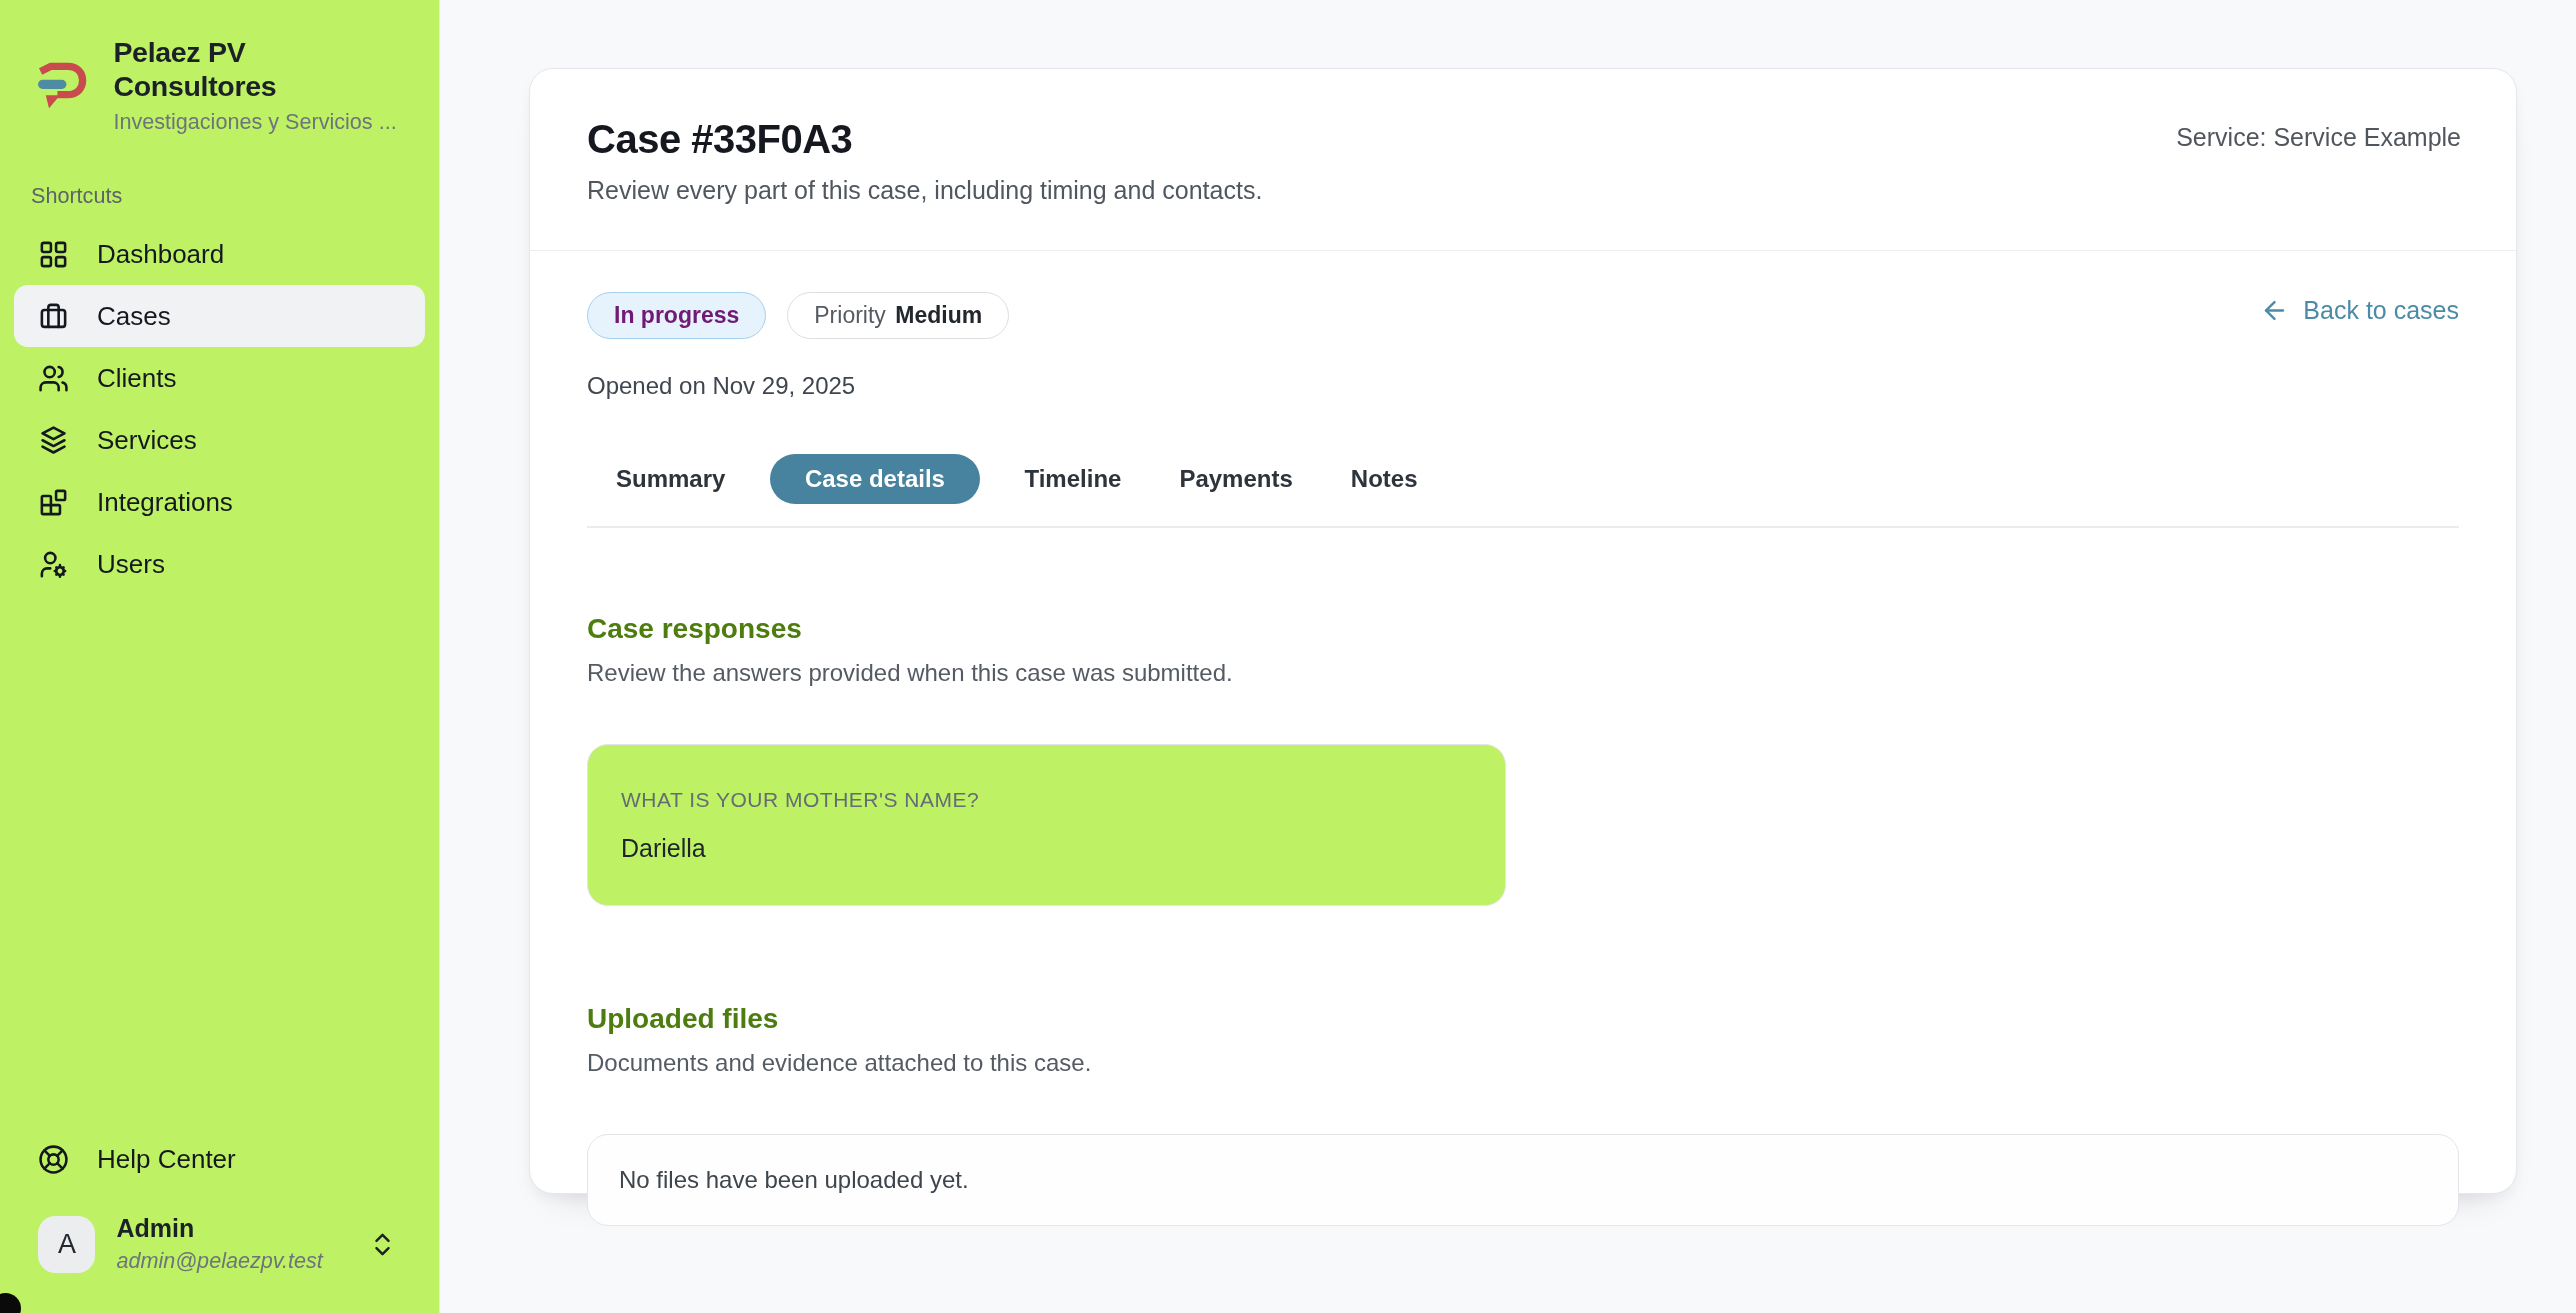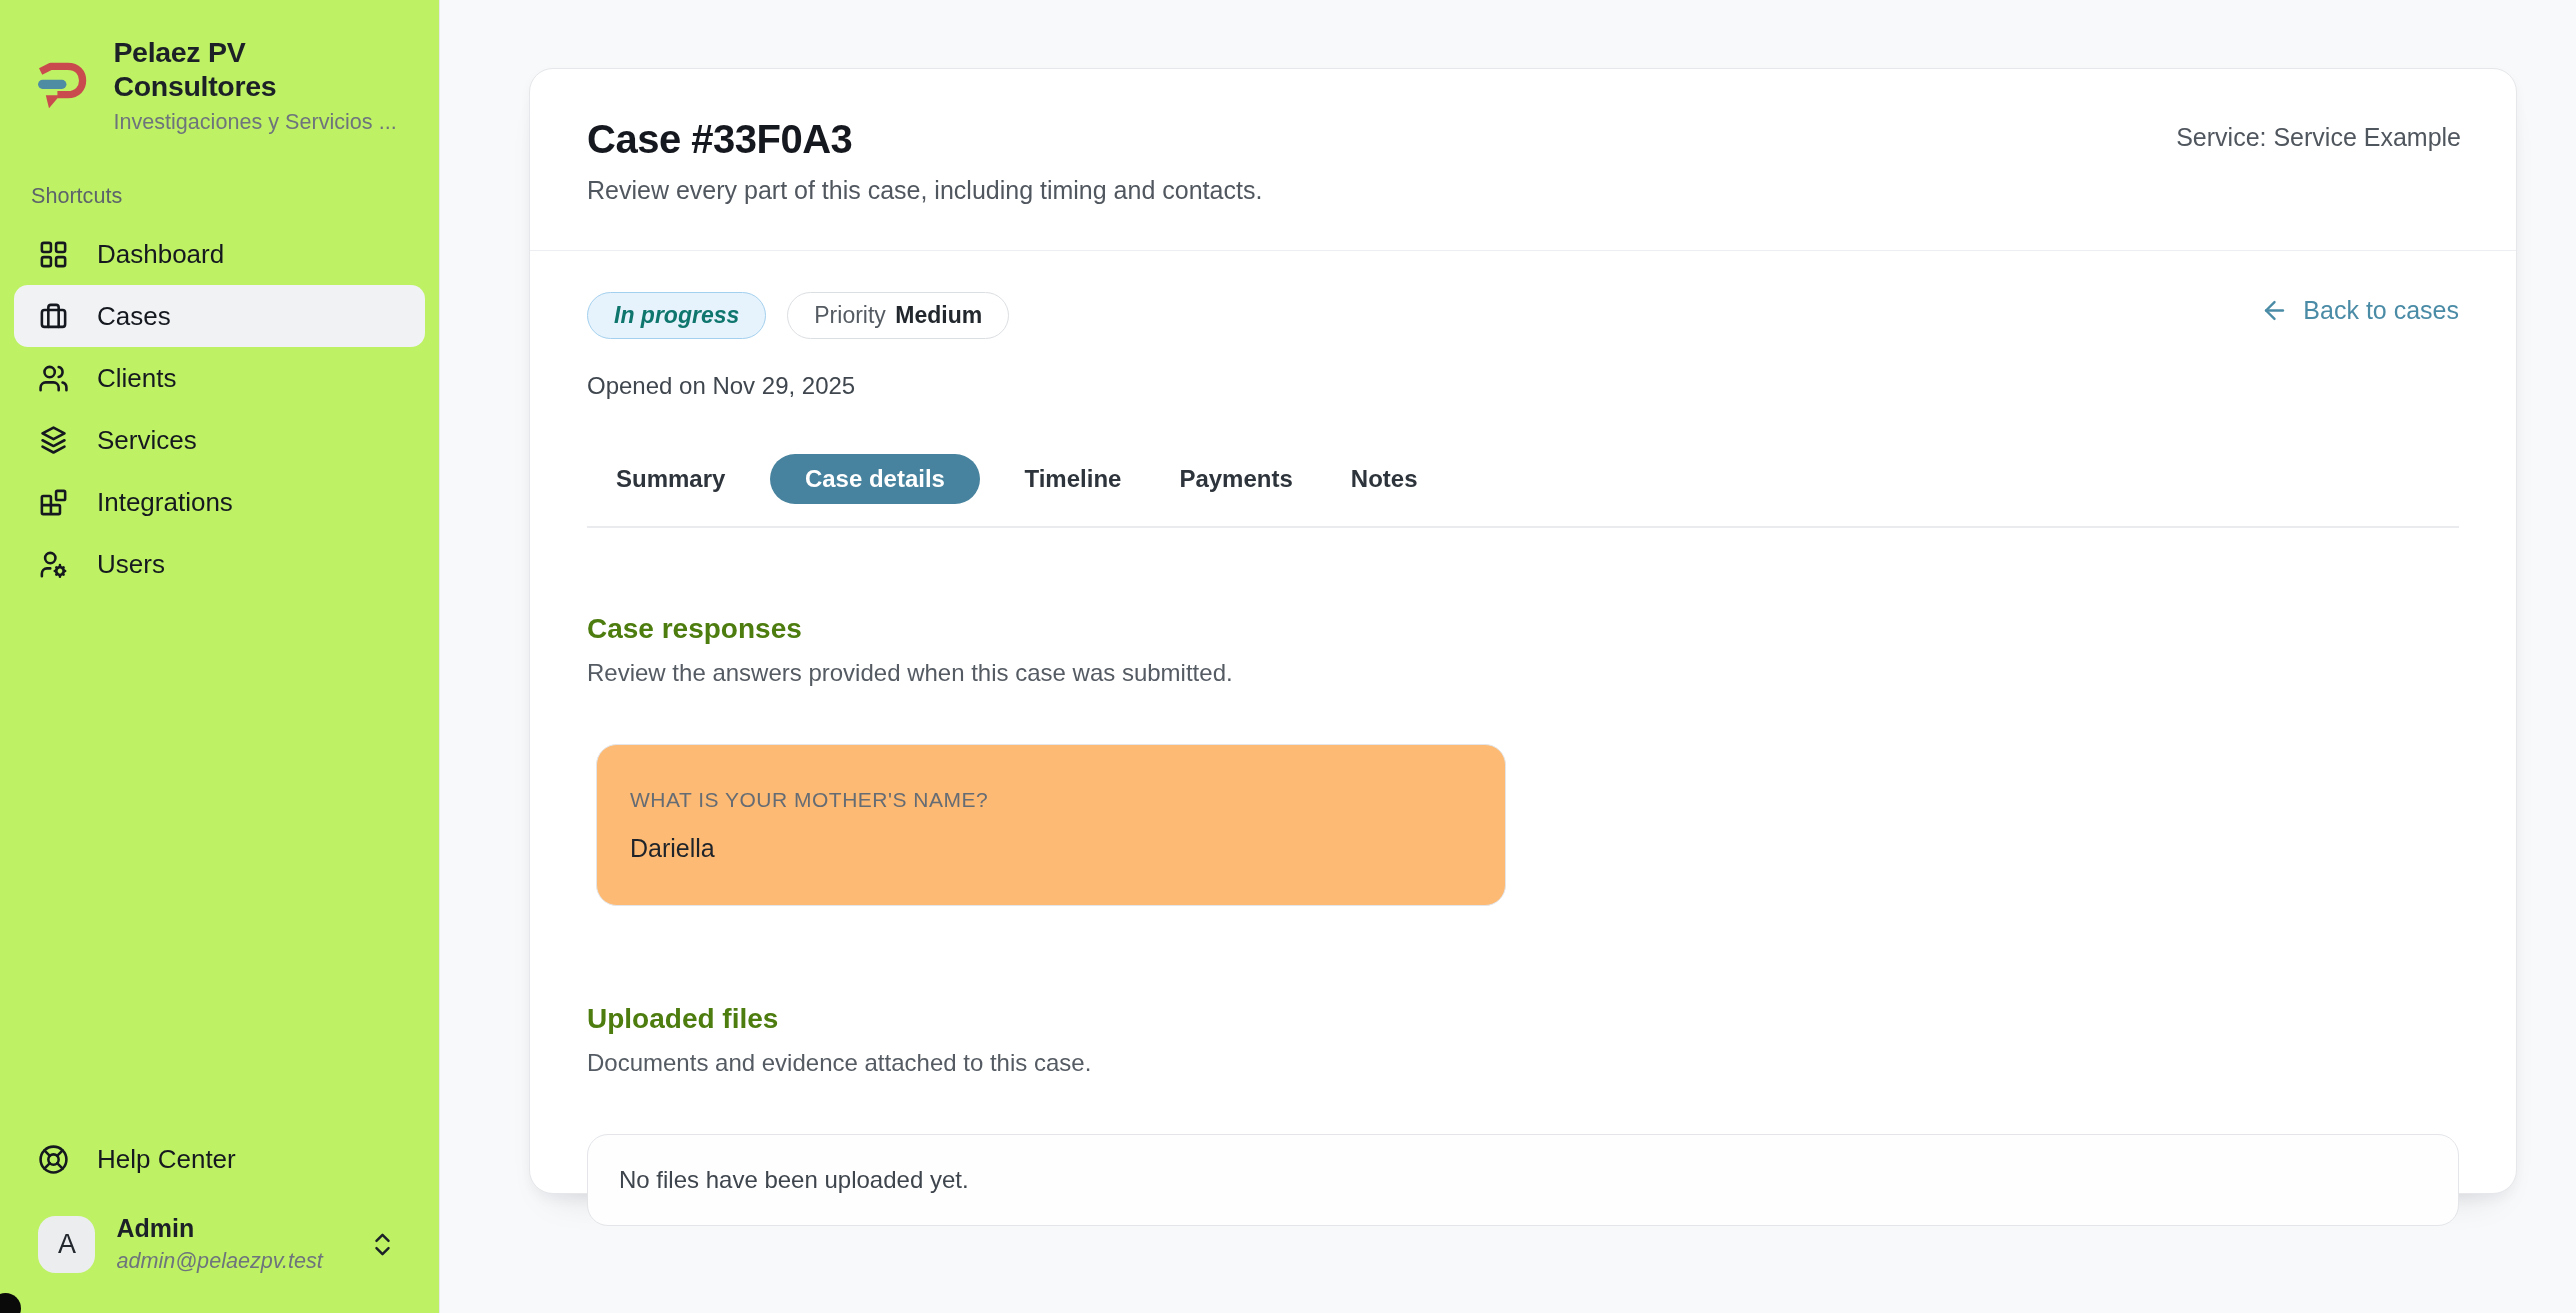--- a/index.html
+++ b/index.html
@@ -61,21 +61,21 @@
   .service-text { position:absolute; top:54px; right:55px; font-size:25px; color:#50565e; }
 
   .card-body { padding:0 57px; }
 
   .meta-row { margin-top:41px; display:flex; justify-content:space-between; align-items:flex-start; }
   .badges { display:flex; gap:21px; }
   .badge {
     display:inline-flex; align-items:center; height:47px; padding:0 26px;
     border-radius:862px; font-size:23px; white-space:nowrap;
   }
-  .badge-status { background:#e7f3fc; border:1.7px solid #a3d0ee; color:#0f766e; font-weight:600;font-style:italic; }
+  .badge-status { background:#e7f3fc; border:1.7px solid #a3d0ee; color:#701a75; font-weight:600; }
   .badge-priority { background:#ffffff; border:1.7px solid #dcdfe2; color:#555b62; gap:9.5px; }
   .badge-priority .priority-value { color:#22272d; font-weight:600; }
   .opened-text { margin-top:33px; font-size:24px; color:#3f464e; }
 
   .actions { display:flex; align-items:center; gap:48px; margin-top:3.5px; }
   .btn-add {
     display:inline-flex; align-items:center; gap:17.3px; height:60px; padding:0 29px;
     background:#fff; border:1.7px solid #d8dbdf; border-radius:17.3px;
     font-size:24px; font-weight:500; color:#15191f; font-family:inherit;
     box-shadow:0 1.7px 4.3px rgba(15,23,42,.05); cursor:pointer; white-space:nowrap;
@@ -94,23 +94,22 @@
   }
   .tab.active { background:#47839e; color:#ffffff; border-radius:862px; padding:0 35px; margin:0 15.5px; }
   .tabs-divider { margin-top:22.4px; height:1.7px; background:#e9ebee; }
 
   .section-heading { margin:85px 0 0; font-size:28px; font-weight:700; color:#4d7c0f; }
   .section-heading.files { margin-top:97px; }
   .section-sub { margin-top:14px; font-size:24px; color:#555b63; }
 
   .responses-grid { margin-top:57px; display:grid; grid-template-columns:1fr 1fr; gap:35px; }
   .response-card {
-    border:1.7px solid #e3e5e9; border-radius:21px; background:#fdba74;
+    border:1.7px solid #e3e5e9; border-radius:21px; background:#bef264;
     padding:43px 33px 42px;
-    margin-left:9px;
   }
   .response-question { font-size:21px; color:#666c74; letter-spacing:0.5px; }
   .response-answer { margin-top:22.4px; font-size:25px; color:#1f242a; }
 
   .files-box {
     margin-top:57px; height:92px; border:1.7px solid #e3e5e9; border-radius:21px;
     background:#fefefe; display:flex; align-items:center; padding:0 31px;
     font-size:24px; color:#3e454d;
   }
 

